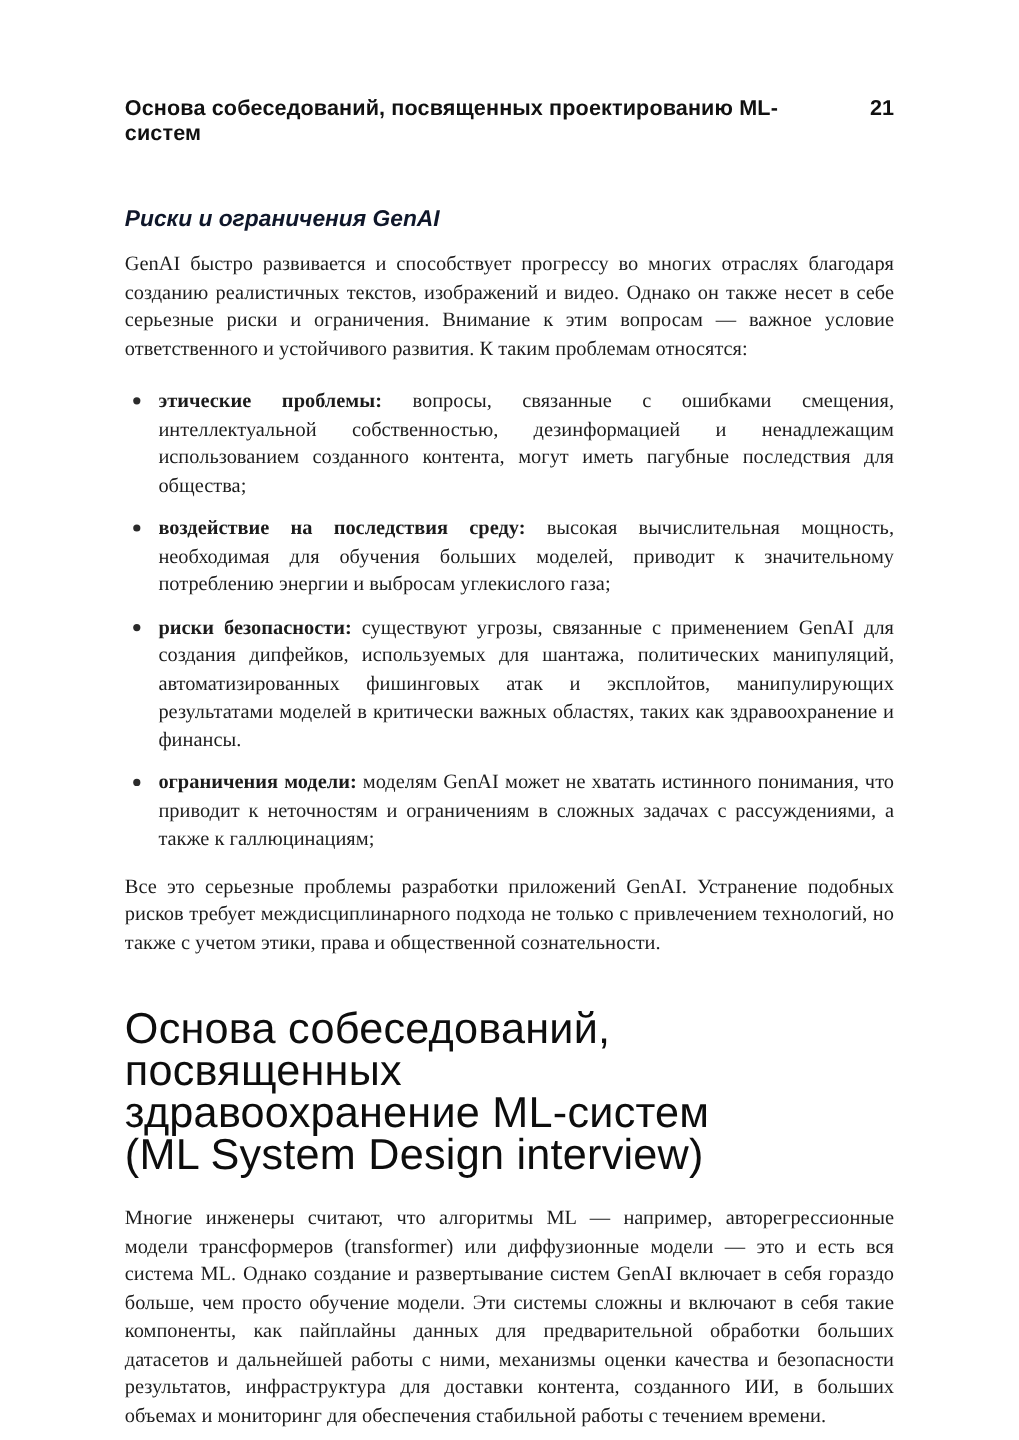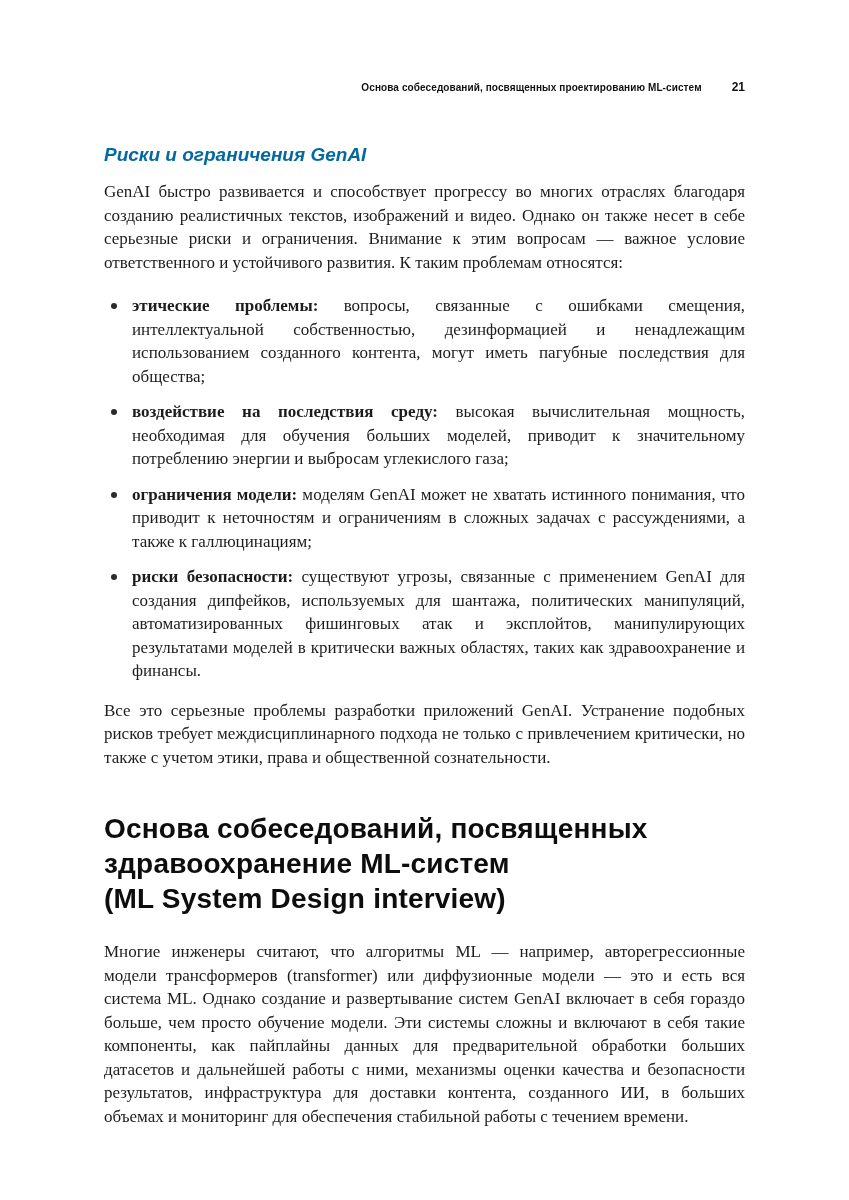--- a/index.html
+++ b/index.html
@@ -21,43 +21,43 @@
   .running-header {
     display: flex;
     justify-content: flex-end;
     align-items: baseline;
     gap: 30px;
     margin-bottom: 50px;
   }
   .running-title {
     font-family: "Liberation Sans", sans-serif;
     font-weight: 700;
-    font-size: 10px;
+    font-size: 18px;
     letter-spacing: 0.1px;
     color: #111111;
   }
   .page-number {
     font-family: "Liberation Sans", sans-serif;
     font-weight: 700;
-    font-size: 12px;
+    font-size: 18px;
     color: #111111;
   }
   
   .body-para {
     font-size: 17px;
     line-height: 23.5px;
     text-align: justify;
     margin: 0 0 16px 0;
   }
   .section-heading {
     font-family: "Liberation Sans", sans-serif;
     font-weight: 700;
     font-style: italic;
     font-size: 19px;
-    color: #0369a1;
+    color: #0f172a;
     margin: 26px 0 14px 0;
   }
   
   .bullet-list {
     list-style: none;
     margin: 20px 0 16px 0;
     padding: 0;
   }
   .bullet-item {
     position: relative;
@@ -76,22 +76,22 @@
     height: 6px;
     border-radius: 50%;
     background: #2b2b2b;
   }
   .bullet-term {
     font-weight: 700;
   }
   
   .main-heading {
     font-family: "Liberation Sans", sans-serif;
-    font-weight: 700;
-    font-size: 28px;
+    font-weight: 400;
+    font-size: 36px;
     line-height: 35px;
     color: #0d0d0d;
     margin: 42px 0 24px 0;
     letter-spacing: 0.2px;
   }
 </style>
 </head>
 <body>
 
 <div class="page">
@@ -110,29 +110,29 @@
     <li class="bullet-item">
       <span class="bullet-dot"></span>
       <span class="bullet-term">этические проблемы:</span><span> вопросы, связанные с ошибками смещения, интеллектуальной собственностью, дезинформацией и ненадлежащим использованием созданного контента, могут иметь пагубные последствия для общества;</span>
     </li>
     <li class="bullet-item">
       <span class="bullet-dot"></span>
       <span class="bullet-term">воздействие на последствия среду:</span><span> высокая вычислительная мощность, необходимая для обучения больших моделей, приводит к значительному потреблению энергии и выбросам углекислого газа;</span>
     </li>
     <li class="bullet-item">
       <span class="bullet-dot"></span>
-      <span class="bullet-term">ограничения модели:</span><span> моделям GenAI может не хватать истинного понимания, что приводит к неточностям и ограничениям в сложных задачах с рассуждениями, а также к галлюцинациям;</span>
+      <span class="bullet-term">риски безопасности:</span><span> существуют угрозы, связанные с применением GenAI для создания дипфейков, используемых для шантажа, политических манипуляций, автоматизированных фишинговых атак и эксплойтов, манипулирующих результатами моделей в критически важных областях, таких как здравоохранение и финансы.</span>
     </li>
     <li class="bullet-item">
       <span class="bullet-dot"></span>
-      <span class="bullet-term">риски безопасности:</span><span> существуют угрозы, связанные с применением GenAI для создания дипфейков, используемых для шантажа, политических манипуляций, автоматизированных фишинговых атак и эксплойтов, манипулирующих результатами моделей в критически важных областях, таких как здравоохранение и финансы.</span>
+      <span class="bullet-term">ограничения модели:</span><span> моделям GenAI может не хватать истинного понимания, что приводит к неточностям и ограничениям в сложных задачах с рассуждениями, а также к галлюцинациям;</span>
     </li>
   </ul>
 
-  <p class="body-para">Все это серьезные проблемы разработки приложений GenAI. Устранение подобных рисков требует междисциплинарного подхода не только с привлечением критически, но также с учетом этики, права и общественной сознательности.</p>
+  <p class="body-para">Все это серьезные проблемы разработки приложений GenAI. Устранение подобных рисков требует междисциплинарного подхода не только с привлечением технологий, но также с учетом этики, права и общественной сознательности.</p>
 
   <h1 class="main-heading">
     <span>Основа собеседований, посвященных</span><br>
     <span>здравоохранение ML-систем</span><br>
     <span>(ML System Design interview)</span>
   </h1>
 
   <p class="body-para">Многие инженеры считают, что алгоритмы ML — например, авторегрессионные модели трансформеров (transformer) или диффузионные модели — это и есть вся система ML. Однако создание и развертывание систем GenAI включает в себя гораздо больше, чем просто обучение модели. Эти системы сложны и включают в себя такие компоненты, как пайплайны данных для предварительной обработки больших датасетов и дальнейшей работы с ними, механизмы оценки качества и безопасности результатов, инфраструктура для доставки контента, созданного ИИ, в больших объемах и мониторинг для обеспечения стабильной работы с течением времени.</p>
 
 </div>

